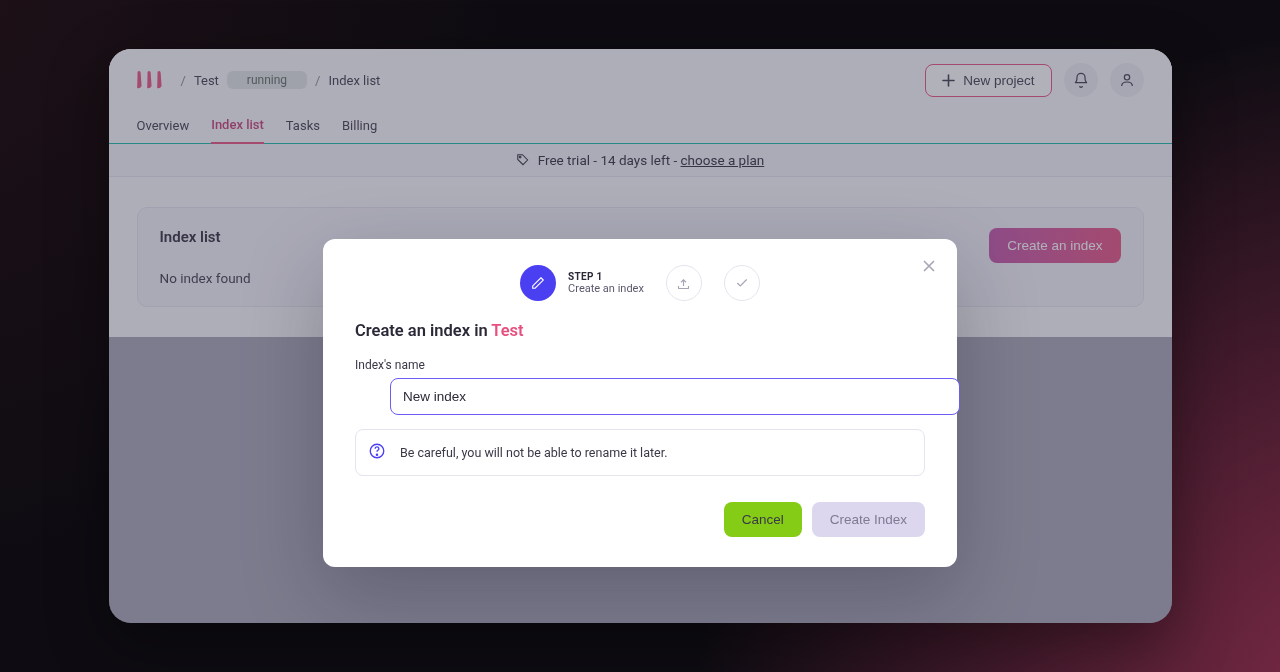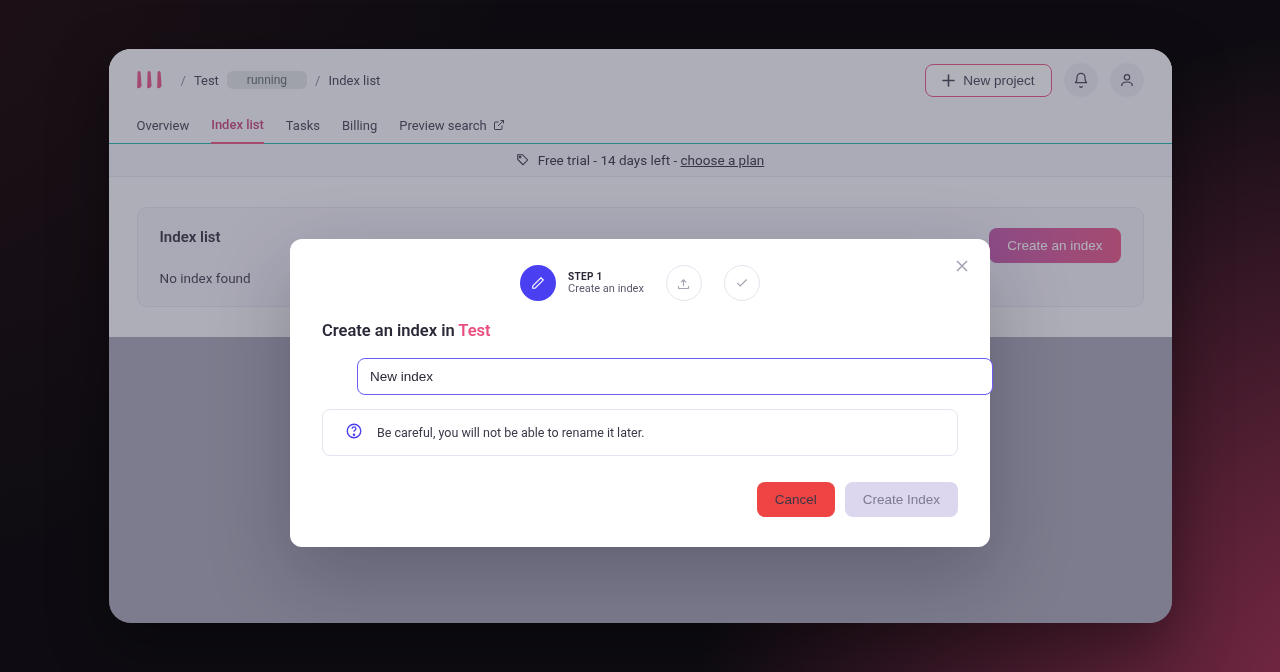--- a/index.html
+++ b/index.html
@@ -57,21 +57,21 @@
 }
 
 
 .dim {
   position:absolute; inset:0; background:rgba(70,68,90,0.42);
 }
 
 
 .modal {
   position:absolute; left:50%; top:190px; transform:translateX(-50%);
-  width:700px; background:#fff; border-radius:12px;
+  width:634px; background:#fff; border-radius:12px;
   box-shadow: 0 30px 80px rgba(20,18,40,0.25);
   padding: 26px 32px 30px 32px;
 }
 .modal .close-x { position:absolute; top:20px; right:22px; color:#a7a5b4; cursor:pointer; font-size:14px; }
 .stepper { display:flex; align-items:center; justify-content:center; gap:22px; margin-bottom:20px; }
 .step-circle { width:36px;height:36px;border-radius:50%;display:flex;align-items:center;justify-content:center; }
 .sc-active { background:#4b3ff2; color:#fff; }
 .sc-pending { background:#fff; border:1px solid #e5e4ee; color:#a7a5b4; }
 .step-text { display:flex; flex-direction:column; }
 .step-text .st1 { font-size:10px; font-weight:700; color:#2b2937; letter-spacing:0.3px; }
@@ -79,26 +79,26 @@
 .modal h2 { font-size:16.5px; font-weight:600; color:#2b2937; margin-bottom:18px; }
 .modal h2 .proj { color:#e84f7f; }
 .form-label { font-size:12px; color:#3b3848; margin-bottom:6px; display:block; }
 .name-input {
   width:100%; border:1.5px solid #6a5cf5; border-radius:8px;
   padding:10px 12px; font-size:13.5px; color:#2b2937; outline:none;margin-left:35px;
 }
 .hint { font-size:11.5px; color:#8b889a; margin-top:8px; }
 .warn-box {
   margin-top:14px; border:1px solid #e5e4ee; border-radius:8px;
-  padding:12px 22px; display:flex; align-items:center; gap:14px;
+  padding:12px 12px; display:flex; align-items:center; gap:14px;
   font-size:12.5px; color:#3b3848;
 }
 .warn-icon { color:#4b3ff2; flex-shrink:0; }
 .modal-actions { display:flex; justify-content:flex-end; gap:10px; margin-top:26px; }
-.btn-cancel { background:#ef4444; color:#3b3848; border:none; padding:10px 18px; border-radius:8px; font-size:13.5px; cursor:pointer; }
+.btn-cancel { background:#84cc16; color:#3b3848; border:none; padding:10px 18px; border-radius:8px; font-size:13.5px; cursor:pointer; }
 .btn-submit { background:#dcd7ee; color:#7e7a94; border:none; padding:10px 18px; border-radius:8px; font-size:13.5px; cursor:pointer; }
 </style>
 </head>
 <body>
 
 <div class="app-window">
   <div class="app-inner">
     <div class="header-row">
       <div class="logo">
         <svg width="34" height="20" viewBox="0 0 34 20">
@@ -136,26 +136,20 @@
             </svg>
         </div>
       </div>
     </div>
 
     <div class="tabs-row">
       <div class="tab">Overview</div>
       <div class="tab active">Index list</div>
       <div class="tab">Tasks</div>
       <div class="tab">Billing</div>
-      <div class="tab">
-        <span>Preview search</span>
-        <svg width="12" height="12" viewBox="0 0 24 24" fill="none" stroke="#3b3848" stroke-width="2">
-            <path d="M15 3h6v6M10 14 21 3M18 13v7a1 1 0 0 1-1 1H4a1 1 0 0 1-1-1V7a1 1 0 0 1 1-1h7"></path>
-          </svg>
-      </div>
     </div>
 
     <div class="trial-banner">
       <svg width="14" height="14" viewBox="0 0 24 24" fill="none" stroke="#2b2937" stroke-width="1.8">
           <path d="M20 12l-8 8-9-9V3h8z"></path>
           <circle cx="7" cy="7" r="1.5"></circle>
         </svg>
       <span>
         <span>Free trial - </span><span>14 days left</span><span> - </span><span class="underline">choose a plan</span>
       </span>
@@ -203,20 +197,21 @@
         <svg width="14" height="14" viewBox="0 0 24 24" fill="none" stroke="#a7a5b4" stroke-width="2">
             <path d="M4 12l5 5L20 6"></path>
           </svg>
       </div>
     </div>
 
     <h2>
       <span>Create an index in </span><span class="proj">Test</span>
     </h2>
 
+    <label class="form-label">Index's name</label>
     <input class="name-input" type="text" value="New index" style="">
 
     <div class="warn-box">
       <span class="warn-icon">
         <svg width="18" height="18" viewBox="0 0 24 24" fill="none" stroke="#4b3ff2" stroke-width="1.8">
             <circle cx="12" cy="12" r="9"></circle>
             <path d="M9.5 9a2.5 2.5 0 1 1 3.5 2.3c-.8.4-1 .9-1 1.7"></path>
             <circle cx="12" cy="17" r="0.8" fill="#4b3ff2"></circle>
           </svg>
       </span>

